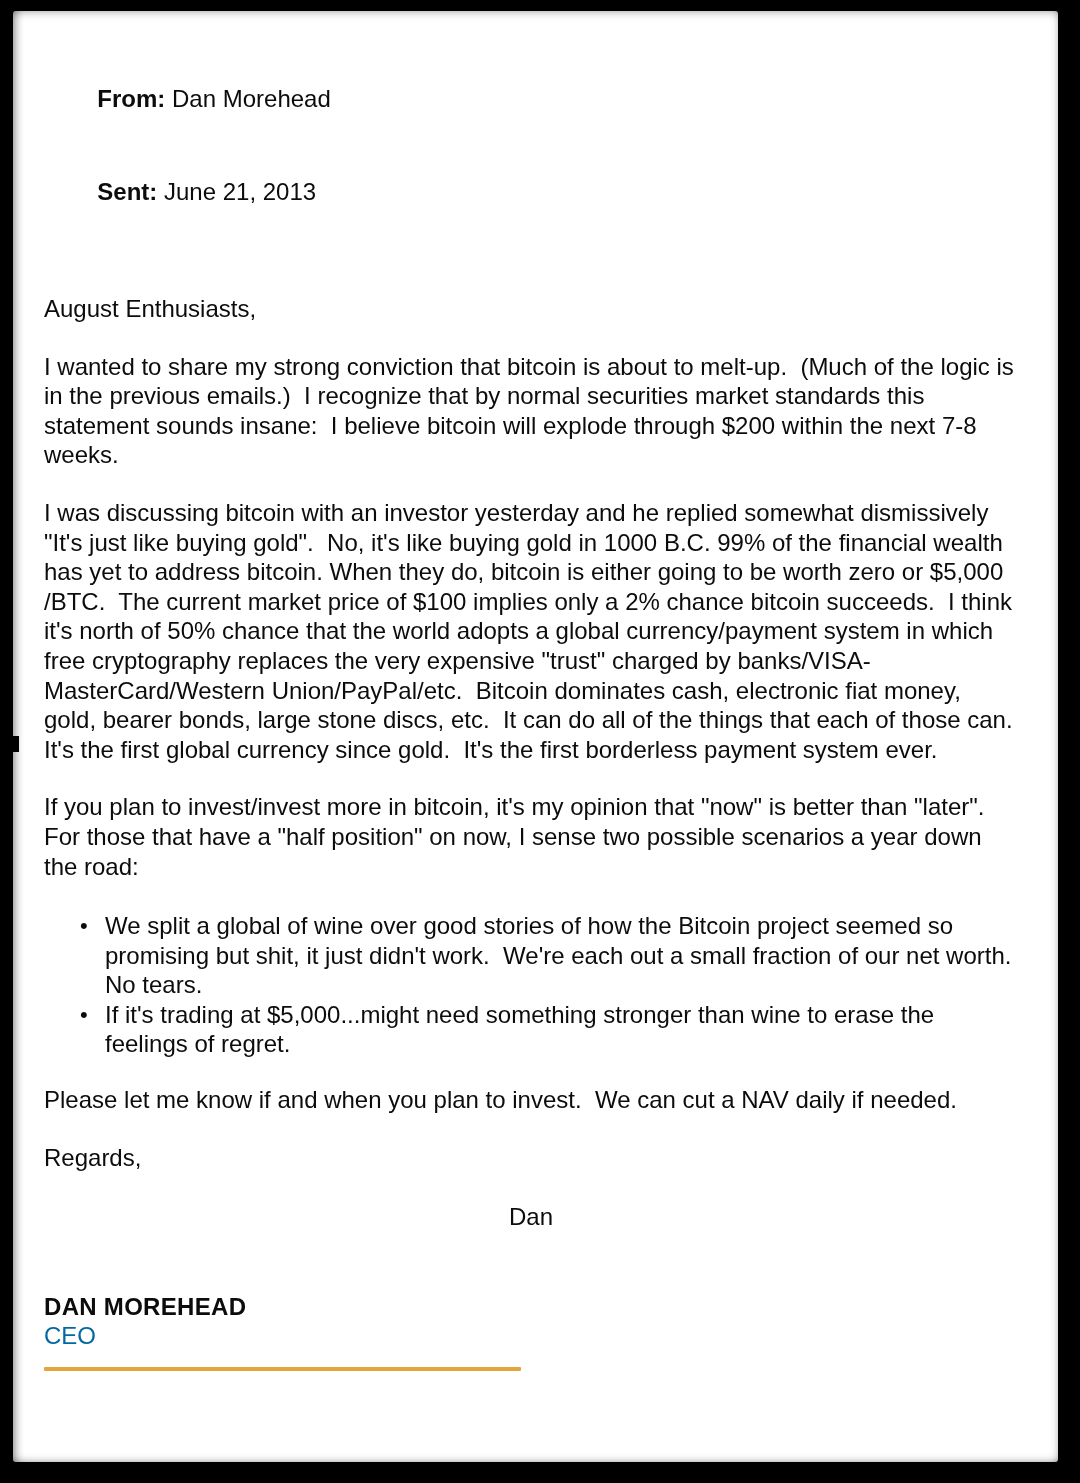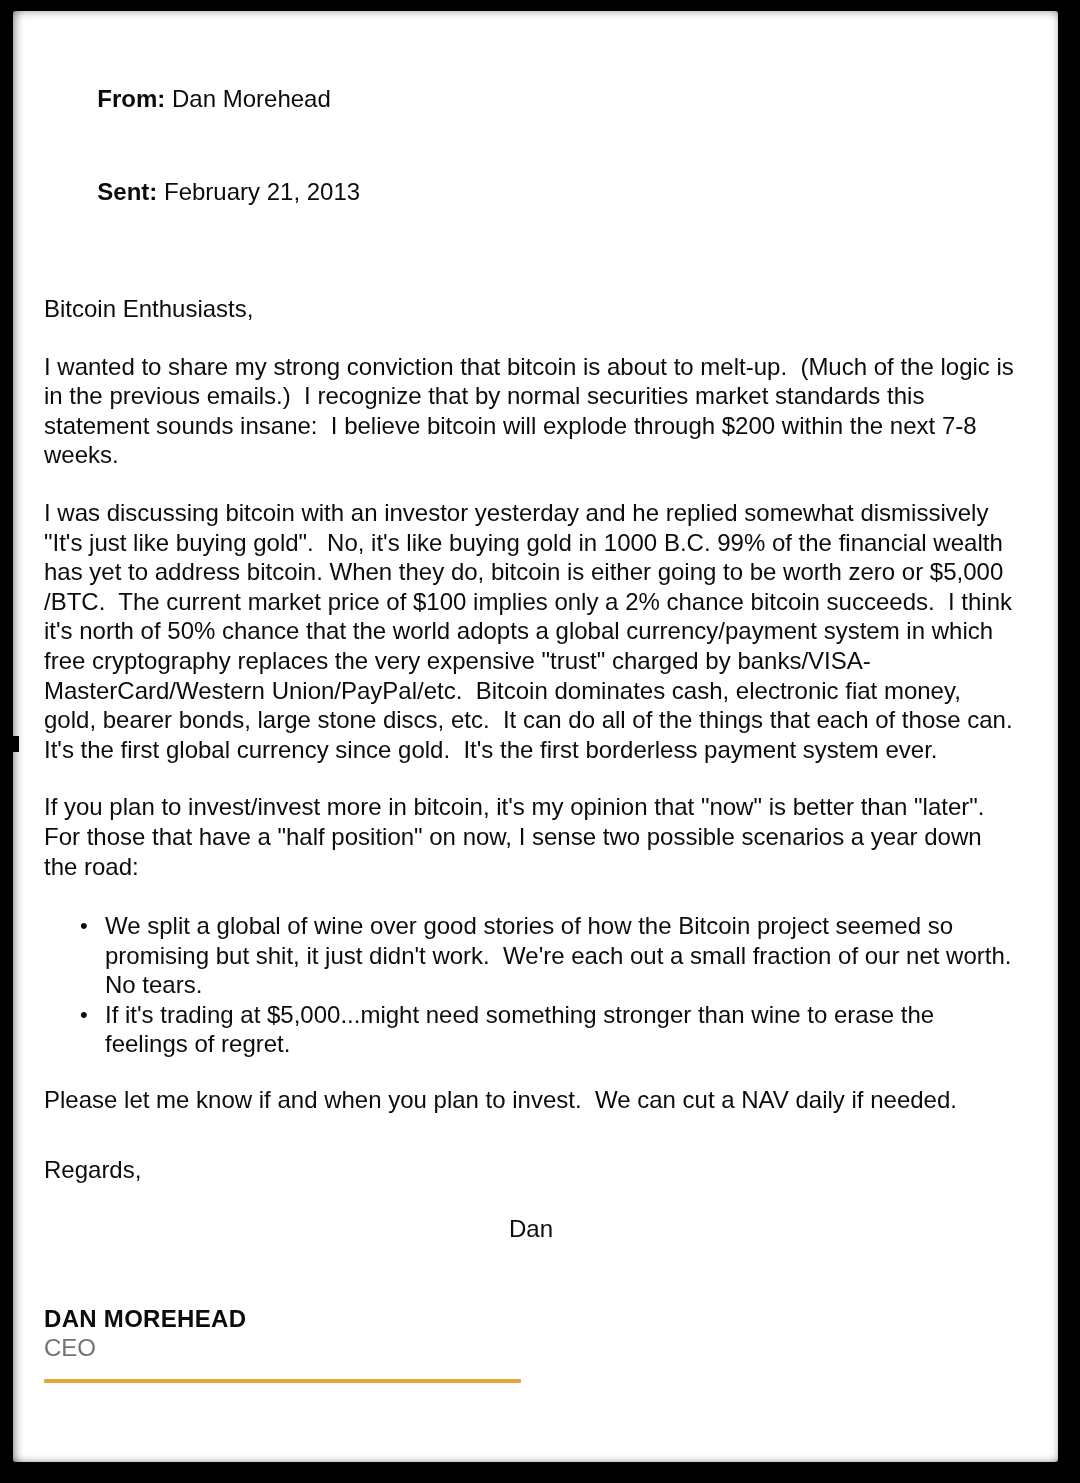--- a/index.html
+++ b/index.html
@@ -65,28 +65,28 @@
   .bullet-dot {
     flex: none;
     width: 25px;
     font-size: 22px;
   }
   .bullet-text {
     flex: 1;
     white-space: pre-wrap;
   }
   .closing { margin-top: 26px; }
-  .signoff { margin-top: 40px; }
+  .signoff { margin-top: 28px; }
   .sig-dan { margin-top: 30px; text-align: center; }
   .sig-name {
     margin-top: 60px;
     font-weight: bold;
     letter-spacing: 0.3px;
   }
-  .sig-title { color: #737373; }
+  .sig-title { color: #0369a1; }
   .gold-rule {
     margin-top: 16px;
     width: 477px;
     height: 4px;
     background: #E2A63D;
     border-radius: 1px;
   }
 </style>
 </head>
 <body>
@@ -95,25 +95,25 @@
   <div class="page"></div>
   <div class="scan-notch"></div>
 
   <div class="content">
 
     <div class="hdr">
       <div class="hdr-row">
         <span class="b">From:</span><span> Dan Morehead</span>
       </div>
       <div class="hdr-row">
-        <span class="b">Sent:</span><span> February 21, 2013</span>
+        <span class="b">Sent:</span><span> June 21, 2013</span>
       </div>
     </div>
 
-    <div class="para greeting">Bitcoin Enthusiasts,</div>
+    <div class="para greeting">August Enthusiasts,</div>
 
     <div class="para">I wanted to share my strong conviction that bitcoin is about to melt-up.  (Much of the logic is in the previous emails.)  I recognize that by normal securities market standards this statement sounds insane:  I believe bitcoin will explode through $200 within the next 7-8 weeks.</div>
 
     <div class="para">I was discussing bitcoin with an investor yesterday and he replied somewhat dismissively "It's just like buying gold".  No, it's like buying gold in 1000 B.C. 99% of the financial wealth has yet to address bitcoin. When they do, bitcoin is either going to be worth zero or $5,000 /BTC.  The current market price of $100 implies only a 2% chance bitcoin succeeds.  I think it's north of 50% chance that the world adopts a global currency/payment system in which free cryptography replaces the very expensive "trust" charged by banks/VISA-MasterCard/Western Union/PayPal/etc.  Bitcoin dominates cash, electronic fiat money, gold, bearer bonds, large stone discs, etc.  It can do all of the things that each of those can. It's the first global currency since gold.  It's the first borderless payment system ever.</div>
 
     <div class="para">If you plan to invest/invest more in bitcoin, it's my opinion that "now" is better than "later". For those that have a "half position" on now, I sense two possible scenarios a year down the road:</div>
 
     <div class="bullets">
       <div class="bullet-item">
         <span class="bullet-dot">•</span>

